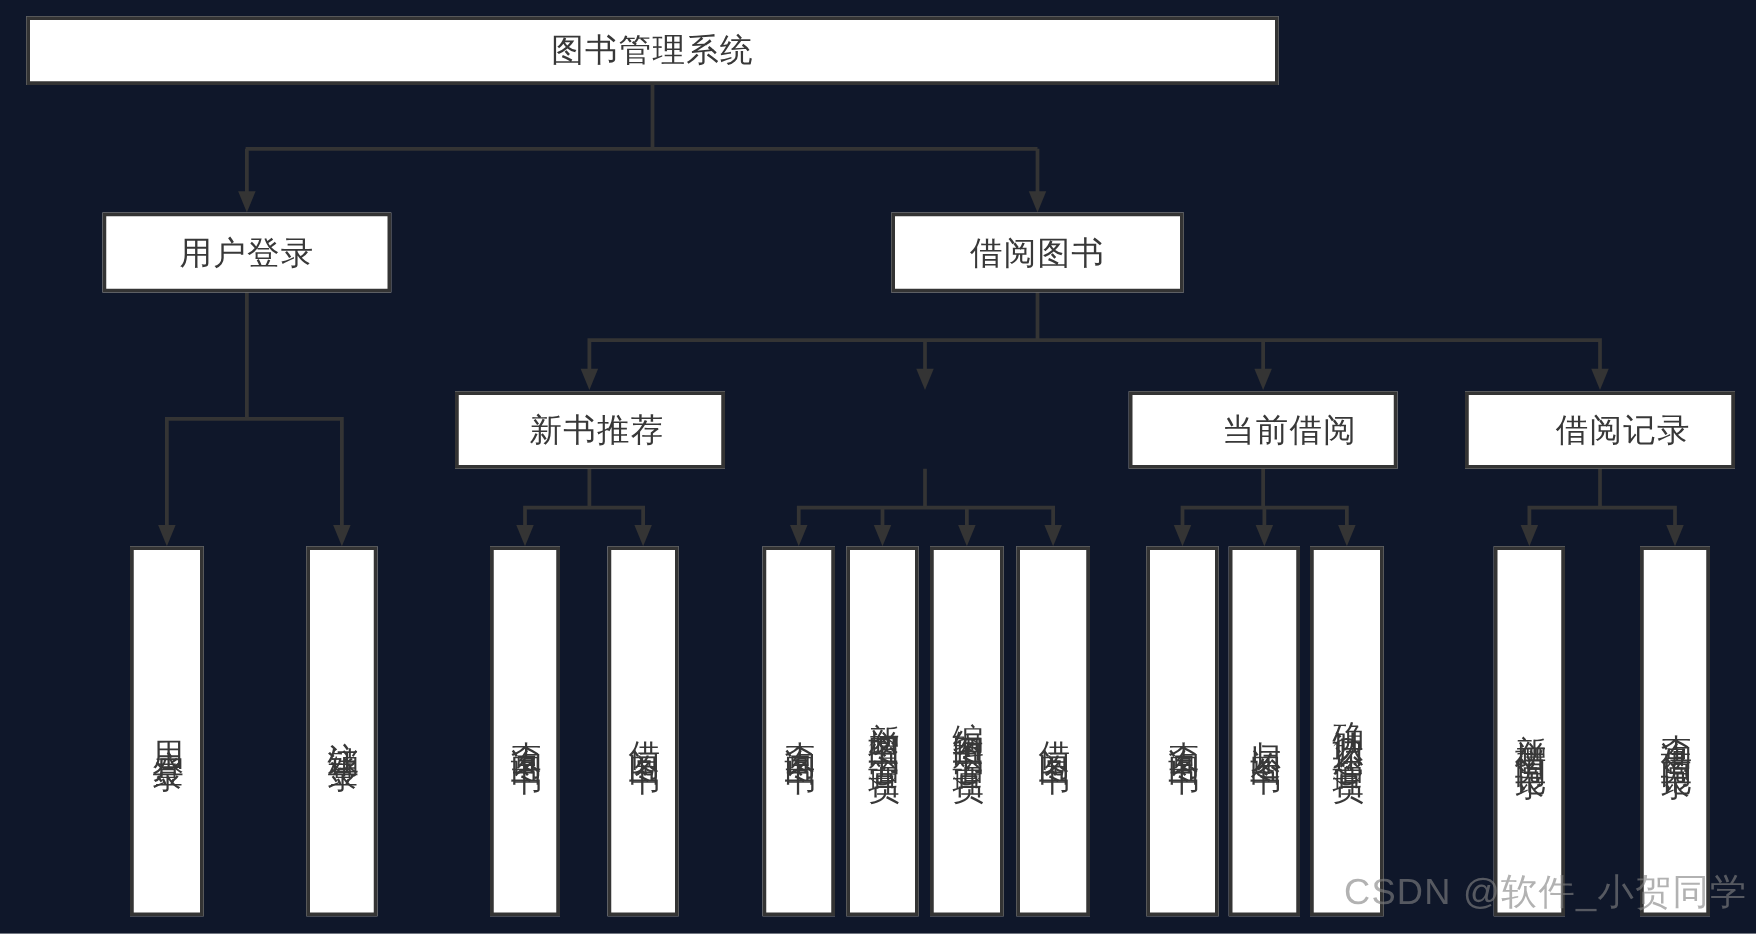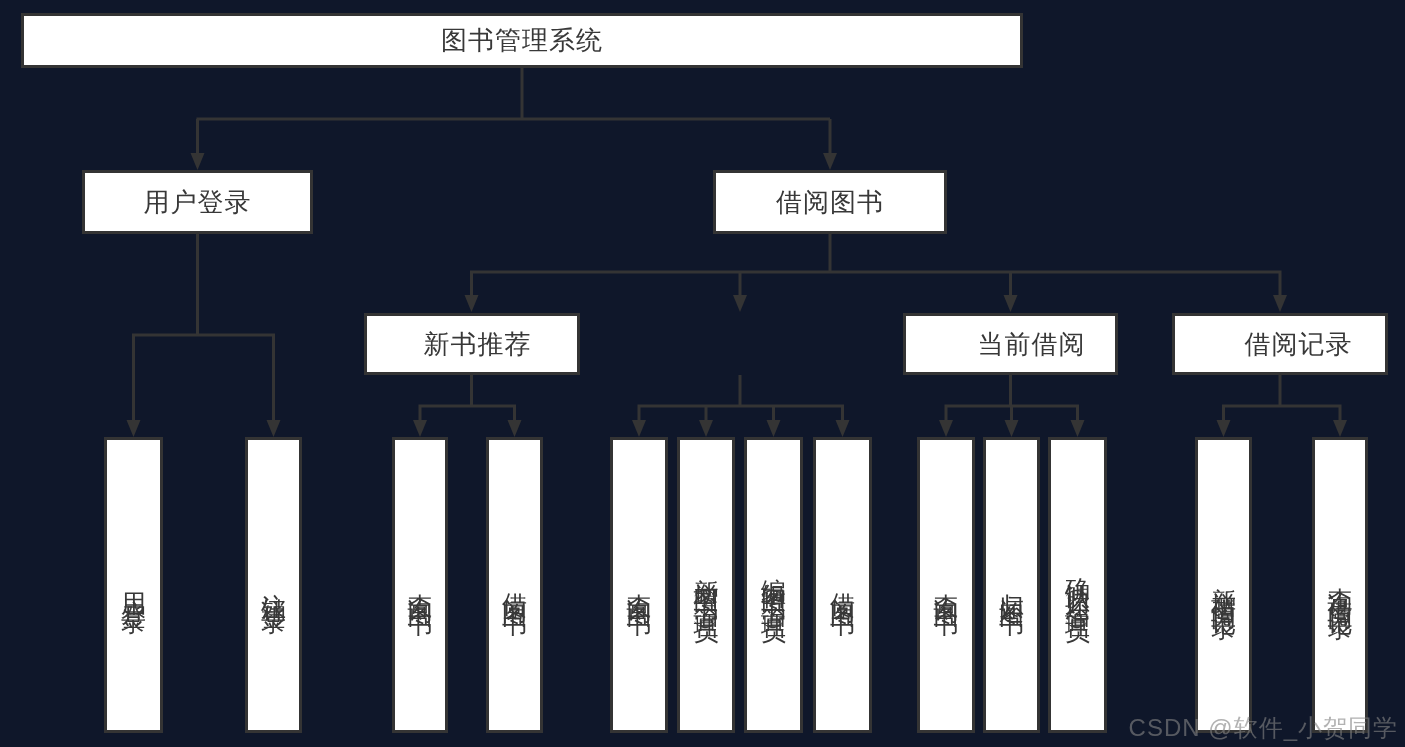--- a/index.html
+++ b/index.html
@@ -39,22 +39,22 @@
   }
   .leaf .lbl {
     writing-mode: vertical-rl;
     font-size: 25px;
     letter-spacing: 6px;
     line-height: 1;
   }
   .watermark {
     position: absolute;
     right: 7px;
-    top: 712px;
-    font-size: 24px;
+    top: 694px;
+    font-size: 29px;
     color: rgba(130, 130, 130, 0.62);
     letter-spacing: 1px;
     white-space: nowrap;
     z-index: 5;
   }
 </style>
 </head>
 <body>
 
 <div class="canvas">

